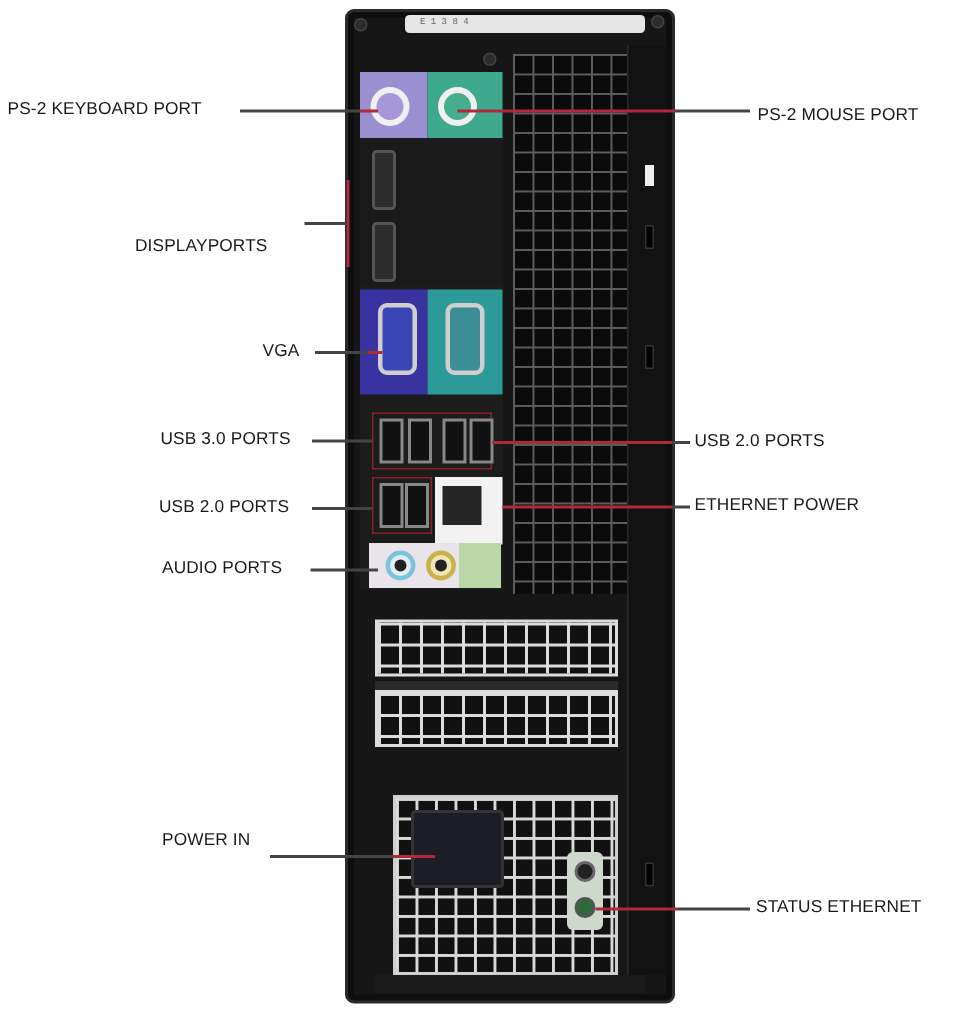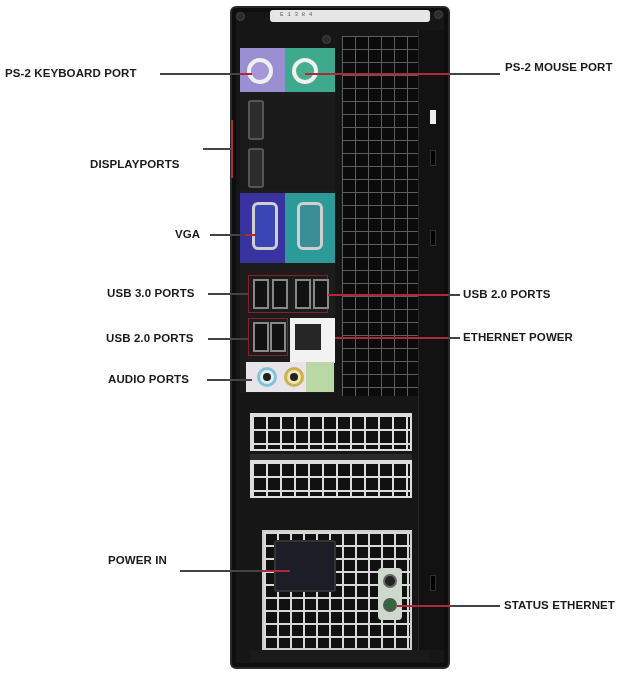--- a/index.html
+++ b/index.html
@@ -1,20 +1,20 @@
 <!DOCTYPE html>
 <html><head>
 <meta charset="utf-8">
 <style>
   * { box-sizing: border-box; margin: 0; padding: 0; }
   html, body { width: 640px; height: 675px; background: #ffffff; overflow: hidden; }
   body { position: relative; font-family: "Liberation Sans", sans-serif; }
 
   .label {
-    position: absolute; font-weight: bold; font-size: 11.5px; color: #1a1a1a;
+    position: absolute; font-weight: normal; font-size: 11.5px; color: #1a1a1a;
     white-space: nowrap; letter-spacing: 0.1px; line-height: 14px;
   }
   .lead { position: absolute; height: 1.5px; background: #444; }
   .lead.red { background: #b0283a; }
 
   
   .case {
     position: absolute; left: 230px; top: 6px; width: 220px; height: 663px;
     background: #161616; border: 2px solid #2a2a2a; border-radius: 6px;
     box-shadow: inset 0 0 0 4px #0e0e0e;
@@ -173,16 +173,16 @@
 <div class="lead" style="left:452px;top:605px;width:48px"></div>
 
 <div class="label" style="left:5px;top:66px">PS-2 KEYBOARD PORT</div>
 <div class="label" style="left:90px;top:157px">DISPLAYPORTS</div>
 <div class="label" style="left:175px;top:227px">VGA</div>
 <div class="label" style="left:107px;top:286px">USB 3.0 PORTS</div>
 <div class="label" style="left:106px;top:331px">USB 2.0 PORTS</div>
 <div class="label" style="left:108px;top:372px">AUDIO PORTS</div>
 <div class="label" style="left:108px;top:553px">POWER IN</div>
 
-<div class="label" style="left:505px;top:60px">PS-2 MOUSE PORT</div>
+<div class="label" style="left:505px;top:70px">PS-2 MOUSE PORT</div>
 <div class="label" style="left:463px;top:287px">USB 2.0 PORTS</div>
 <div class="label" style="left:463px;top:330px">ETHERNET POWER</div>
 <div class="label" style="left:504px;top:598px">STATUS ETHERNET</div>
 
 </body></html>

